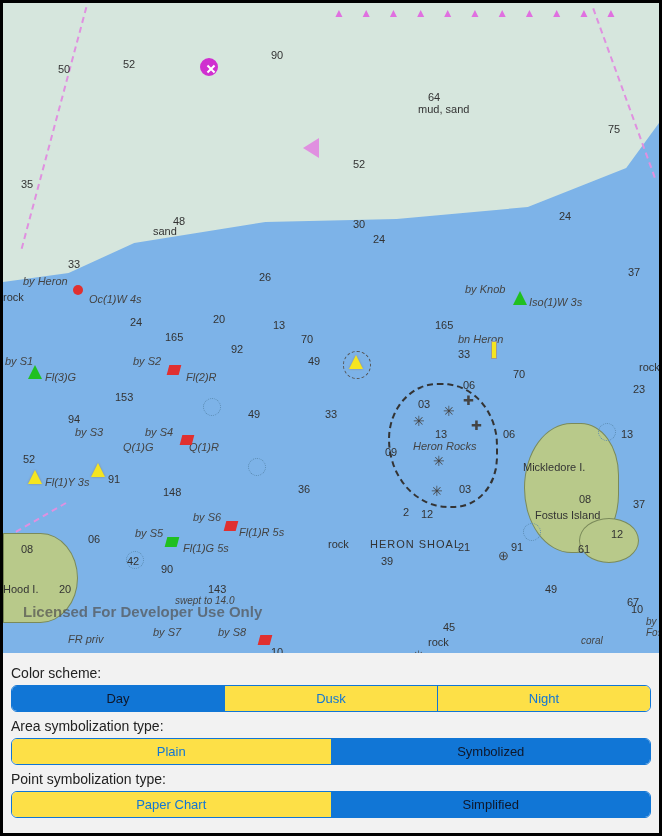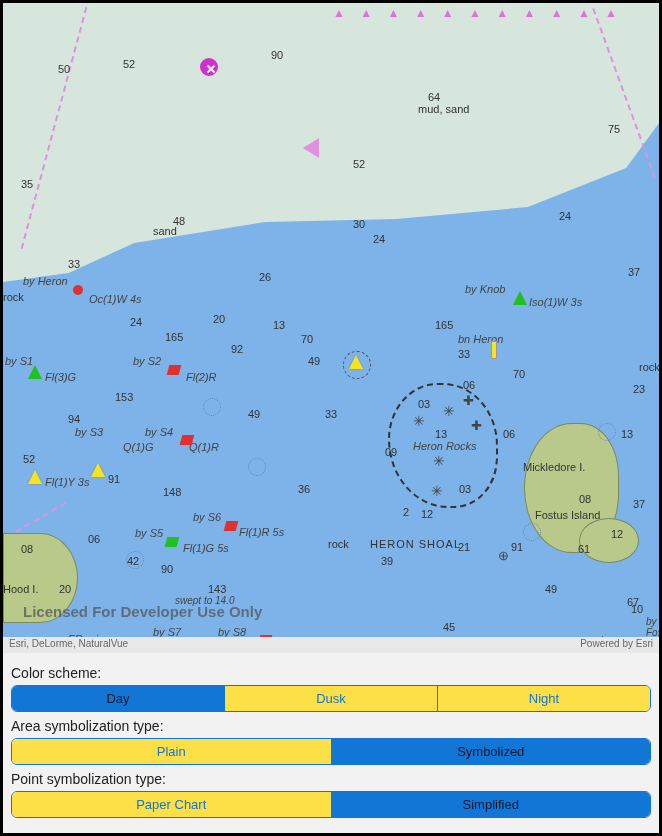--- a/index.html
+++ b/index.html
@@ -208,24 +208,20 @@
         <div class="depth" style="left: 440px; top: 618px;">45</div>
         <div class="depth" style="left: 542px; top: 580px;">49</div>
         <div class="depth" style="left: 56px; top: 580px;">20</div>
         <div class="depth" style="left: 268px; top: 643px;">10</div>
         <div class="depth" style="left: 624px; top: 593px;">67</div>
         <div class="depth" style="left: 628px; top: 600px;">10</div>
       </div>
 
     <div class="watermark">Licensed For Developer Use Only</div>
 
-    <div class="attrib">
-      <span>Esri, DeLorme, NaturalVue</span>
-      <span>Powered by Esri</span>
-    </div>
   </div>
 
   <div class="panel">
     <div class="panel-label">Color scheme:</div>
     <div class="seg">
       <button class="seg-btn active">Day</button>
       <button class="seg-btn">Dusk</button>
       <button class="seg-btn">Night</button>
     </div>
 

